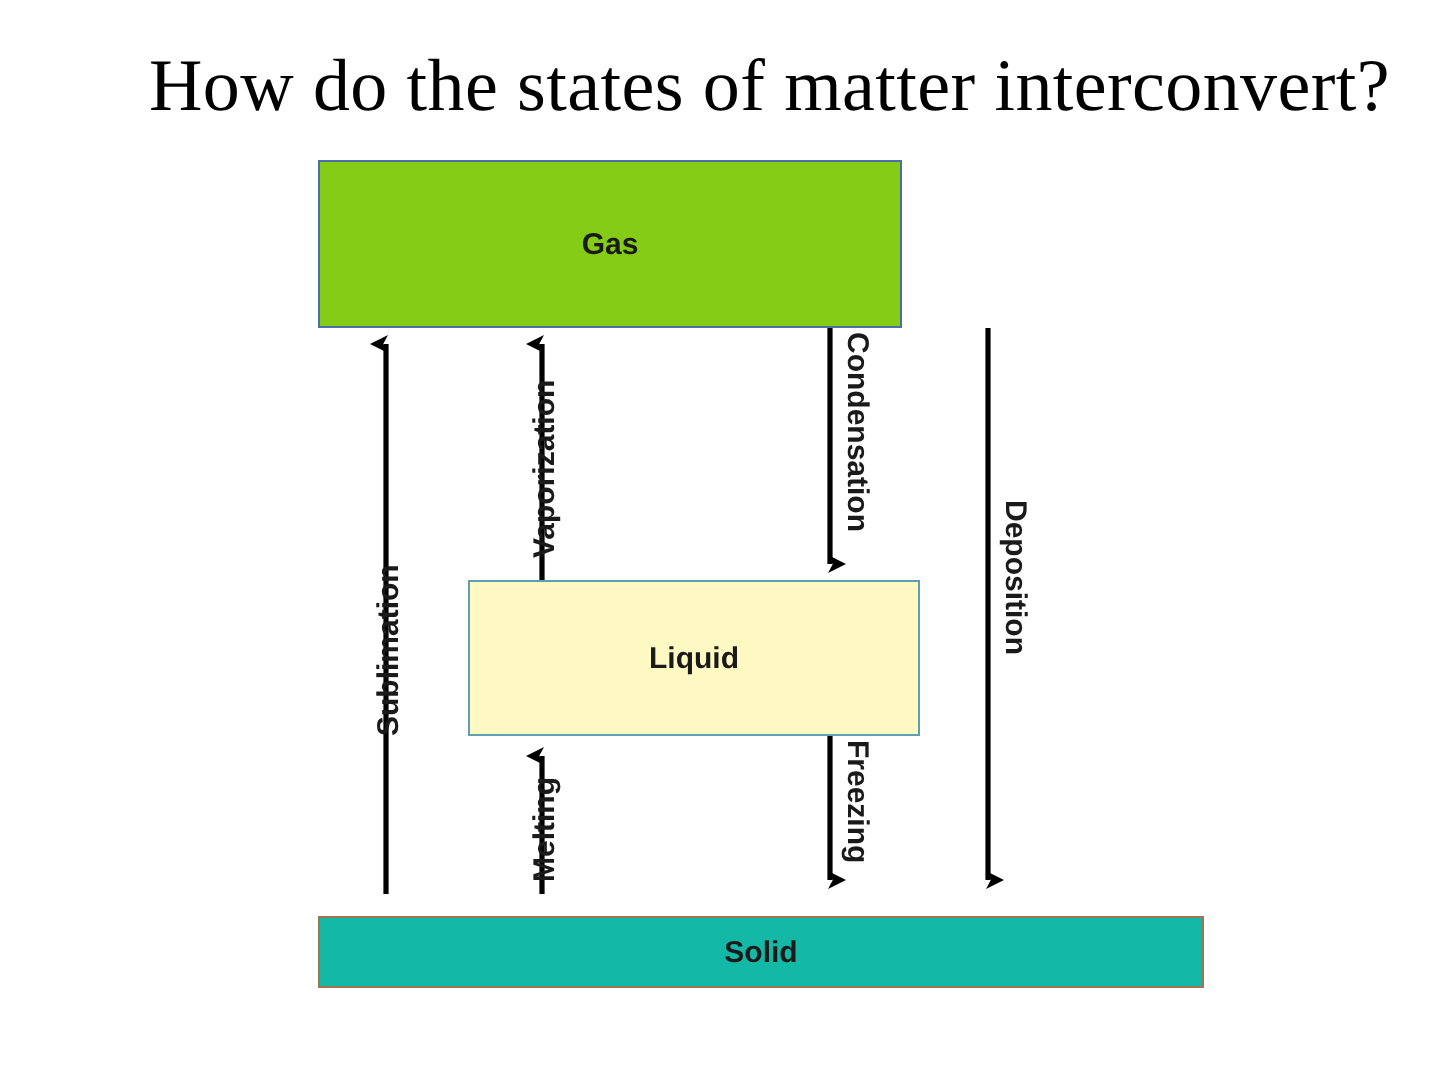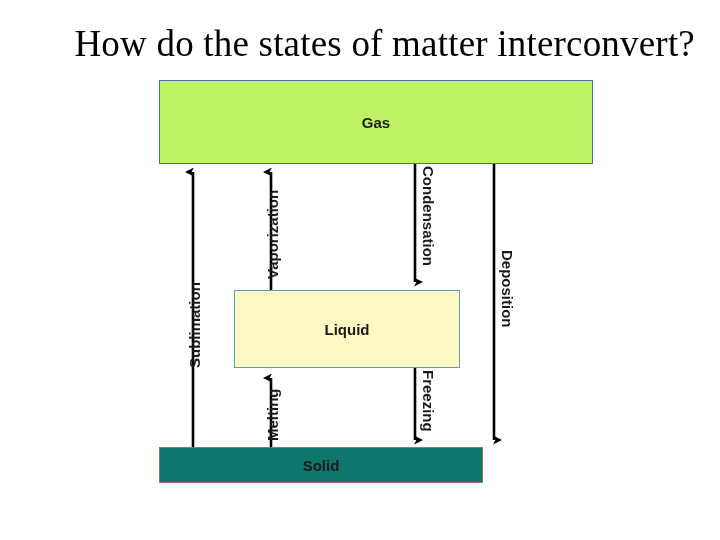--- a/index.html
+++ b/index.html
@@ -57,41 +57,41 @@
     font-family: "Liberation Sans", sans-serif;
     font-weight: bold;
     font-size: 15px;
     color: #1a1a1a;
     z-index: 5;
   }
 
   .box-gas {
     left: 159px;
     top: 80px;
-    width: 434px;
+    width: 292px;
     height: 84px;
-    background: #bef264;
+    background: #84cc16;
     border: 1.5px solid #4a6fa8;
   }
 
   .box-liquid {
     left: 234px;
     top: 290px;
     width: 226px;
     height: 78px;
     background: #fef9c3;
     border: 1.5px solid #5f9fb2;
   }
 
   .box-solid {
     left: 159px;
-    top: 447px;
-    width: 324px;
+    top: 458px;
+    width: 443px;
     height: 36px;
-    background: #0f766e;
+    background: #14b8a6;
     border: 1.5px solid #9c7652;
   }
 
   .box-label {
     pointer-events: none;
   }
 
   
   .arrow-layer {
     position: absolute;

